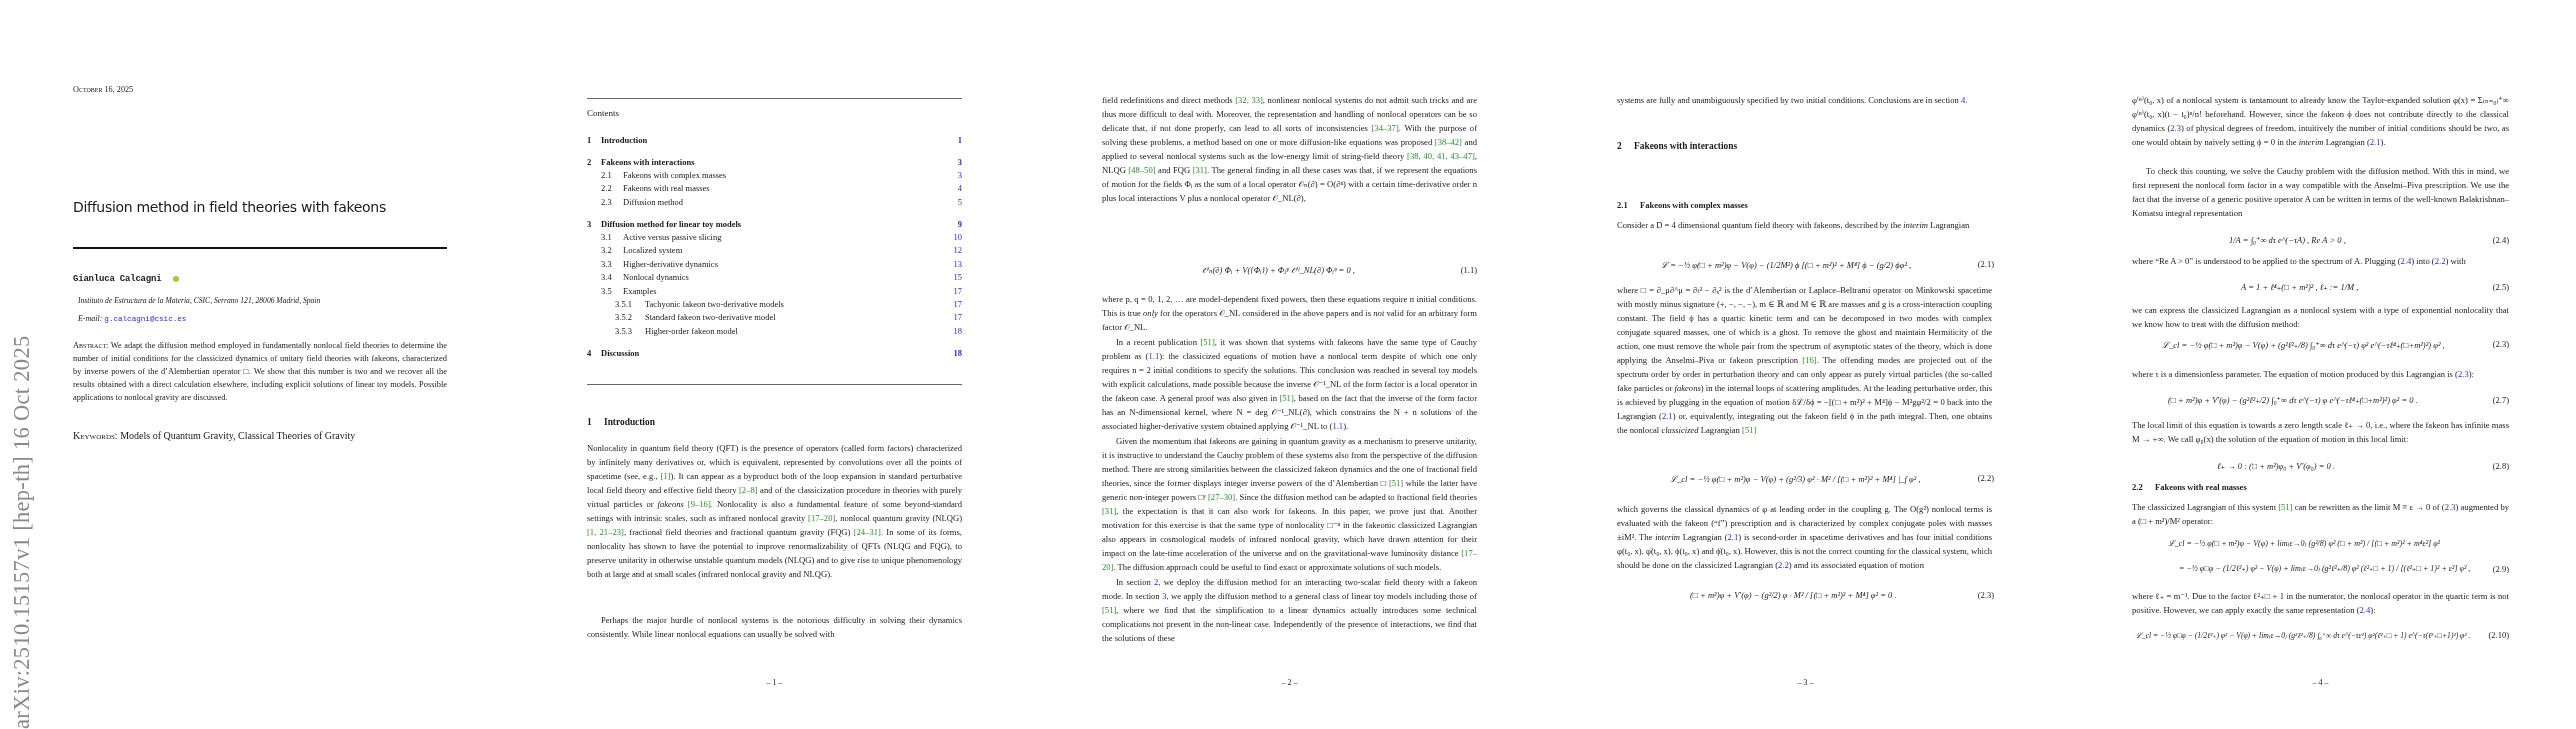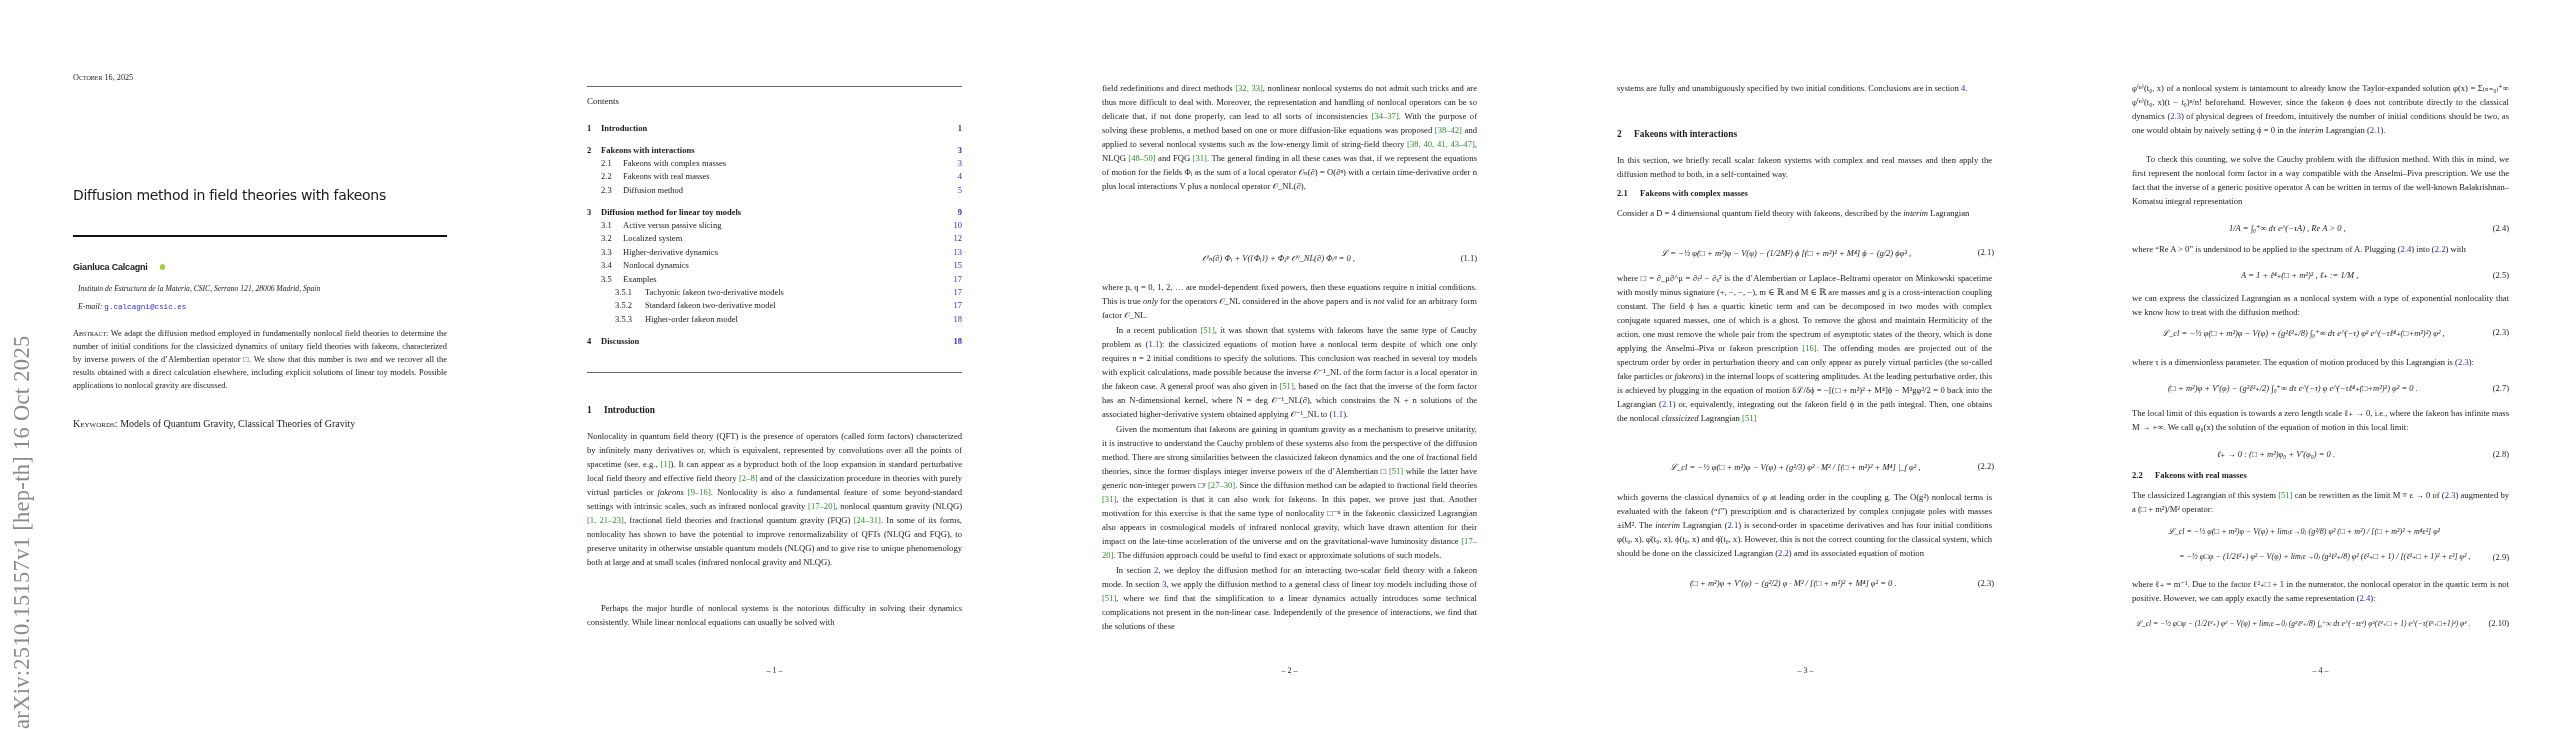--- a/index.html
+++ b/index.html
@@ -5,38 +5,38 @@
   * { box-sizing: border-box; margin: 0; padding: 0; }
   html, body { width: 2576px; height: 729px; background: #ffffff; overflow: hidden; }
   body { position: relative; font-family: "Liberation Serif", "DejaVu Serif", serif; color: #1a1a1a; }
 
   .arxiv-stamp {
     position: absolute; left: 8.5px; top: 729px;
     transform-origin: 0 0; transform: rotate(-90deg);
     font-family: "Liberation Serif", serif; font-size: 22.5px; color: #8a8a8a;
     white-space: nowrap; letter-spacing: 0.3px;
   }
-  .page { position: absolute; top: 4px; height: 670px; }
+  .page { position: absolute; top: 16px; height: 670px; }
   .p1 { left: 73px; width: 374px; }
   .p2 { left: 587px; width: 375px; }
   .p3 { left: 1102px; width: 375px; }
   .p4 { left: 1617px; width: 377px; }
   .p5 { left: 2132px; width: 377px; }
 
   .body-text { font-size: 8.6px; line-height: 14px; text-align: justify; }
   .indent { text-indent: 14px; }
   .cite { color: #2f8a2f; }
   .ref { color: #2a2ad0; }
   .pagenum { position: absolute; top: 662px; left: 0; right: 0; text-align: center; font-size: 8px; }
 
   
   .date { position: absolute; top: 69px; font-variant: small-caps; font-size: 8.2px; }
   .title { position: absolute; top: 183px; font-family: "DejaVu Sans", sans-serif; font-weight: normal; font-size: 14px; letter-spacing: -0.3px; }
   .title-rule { position: absolute; top: 231px; width: 374px; height: 1.8px; background: #111; }
-  .author { position: absolute; top: 258px; font-family: Liberation Sans, sans-serif; font-weight: bold; font-size: 9px; letter-spacing: -0.2px; display: flex; align-items: center; gap: 12px; }
+  .author { position: absolute; top: 258px; font-family: Liberation Mono, monospace; font-weight: bold; font-size: 9px; letter-spacing: -0.2px; display: flex; align-items: center; gap: 12px; }
   .orcid { width: 5.5px; height: 5.5px; border-radius: 50%; background: #a6ce39; display: inline-block; }
   .affil { position: absolute; top: 280px; left: 4.9px; font-style: italic; font-size: 7.6px; }
   .email-line { position: absolute; top: 298px; left: 4.9px; font-size: 8px; font-style: italic; }
   .email { font-family: "Liberation Mono", monospace; font-style: normal; color: #2a2ad0; font-size: 7.6px; }
   .abstract { position: absolute; top: 323px; width: 374px; font-size: 8.4px; line-height: 13px; text-align: justify; }
   .sc { font-variant: small-caps; }
   .keywords { position: absolute; top: 414px; font-size: 10px; }
 
   
   .toc-rule { position: absolute; height: 0.6px; background: #666; width: 375px; }
@@ -219,21 +219,20 @@
   <p class="text-block body-text indent" style="top:418px;width:375px">Given the momentum that fakeons are gaining in quantum gravity as a mechanism to preserve unitarity, it is instructive to understand the Cauchy problem of these systems also from the perspective of the diffusion method. There are strong similarities between the classicized fakeon dynamics and the one of fractional field theories, since the former displays integer inverse powers of the d’Alembertian □ <a class="cite">[51]</a> while the latter have generic non-integer powers □ᵞ <a class="cite">[27–30]</a>. Since the diffusion method can be adapted to fractional field theories <a class="cite">[31]</a>, the expectation is that it can also work for fakeons. In this paper, we prove just that. Another motivation for this exercise is that the same type of nonlocality □⁻ⁿ in the fakeonic classicized Lagrangian also appears in cosmological models of infrared nonlocal gravity, which have drawn attention for their impact on the late-time acceleration of the universe and on the gravitational-wave luminosity distance <a class="cite">[17–20]</a>. The diffusion approach could be useful to find exact or approximate solutions of such models.</p>
   <p class="text-block body-text indent" style="top:559px;width:375px">In section <a class="ref">2</a>, we deploy the diffusion method for an interacting two-scalar field theory with a fakeon mode. In section <a class="ref">3</a>, we apply the diffusion method to a general class of linear toy models including those of <a class="cite">[51]</a>, where we find that the simplification to a linear dynamics actually introduces some technical complications not present in the non-linear case. Independently of the presence of interactions, we find that the solutions of these</p>
   <div class="pagenum">– 2 –</div>
 </section>
 
 <section class="page p4">
   <p class="text-block body-text" style="top:77px;width:375px">systems are fully and unambiguously specified by two initial conditions. Conclusions are in section <a class="ref">4</a>.</p>
   <h2 class="sec-heading" style="top:125px">
     <span class="n">2</span><span>Fakeons with interactions</span>
   </h2>
-  <p class="text-block body-text" style="top:149px;width:375px">In this section, we briefly recall scalar fakeon systems with complex and real masses and then apply the diffusion method to both, in a self-contained way.</p>
   <h3 class="sub-heading" style="top:184px">
     <span class="n">2.1</span><span>Fakeons with complex masses</span>
   </h3>
   <p class="text-block body-text" style="top:202px;width:375px">Consider a D = 4 dimensional quantum field theory with fakeons, described by the <em>interim</em> Lagrangian</p>
   <div class="eq" style="top:243px;height:16px">
     <span class="expr" style="left:44px">ℒ = −½ φ(□ + m²)φ − V(φ) − (1/2M²) ϕ [(□ + m²)² + M⁴] ϕ − (g/2) ϕφ² ,</span>
     <span class="eqnum">(2.1)</span>
   </div>
   <p class="text-block body-text" style="top:267px;width:375px">where □ = ∂_μ∂^μ = ∂ₜ² − ∂ₓ² is the d’Alembertian or Laplace–Beltrami operator on Minkowski spacetime with mostly minus signature (+, −, −, −), m ∈ ℝ and M ∈ ℝ are masses and g is a cross-interaction coupling constant. The field ϕ has a quartic kinetic term and can be decomposed in two modes with complex conjugate squared masses, one of which is a ghost. To remove the ghost and maintain Hermiticity of the action, one must remove the whole pair from the spectrum of asymptotic states of the theory, which is done applying the Anselmi–Piva or fakeon prescription <a class="cite">[16]</a>. The offending modes are projected out of the spectrum order by order in perturbation theory and can only appear as purely virtual particles (the so-called fake particles or <em>fakeons</em>) in the internal loops of scattering amplitudes. At the leading perturbative order, this is achieved by plugging in the equation of motion δℒ/δϕ = −[(□ + m²)² + M⁴]ϕ − M²gφ²/2 = 0 back into the Lagrangian (<a class="ref">2.1</a>) or, equivalently, integrating out the fakeon field ϕ in the path integral. Then, one obtains the nonlocal <em>classicized</em> Lagrangian <a class="cite">[51]</a></p>
   <div class="eq" style="top:457px;height:16px">

